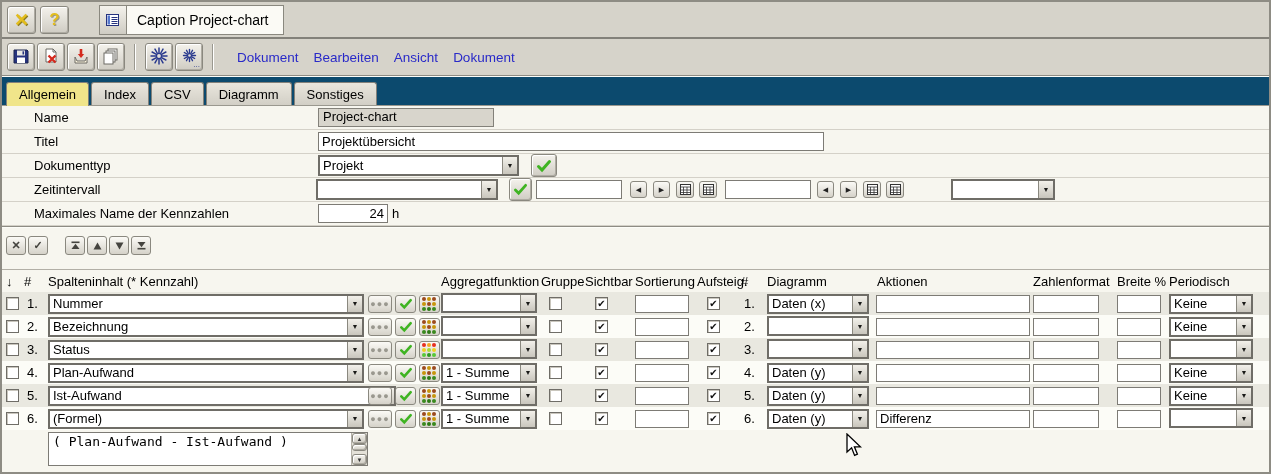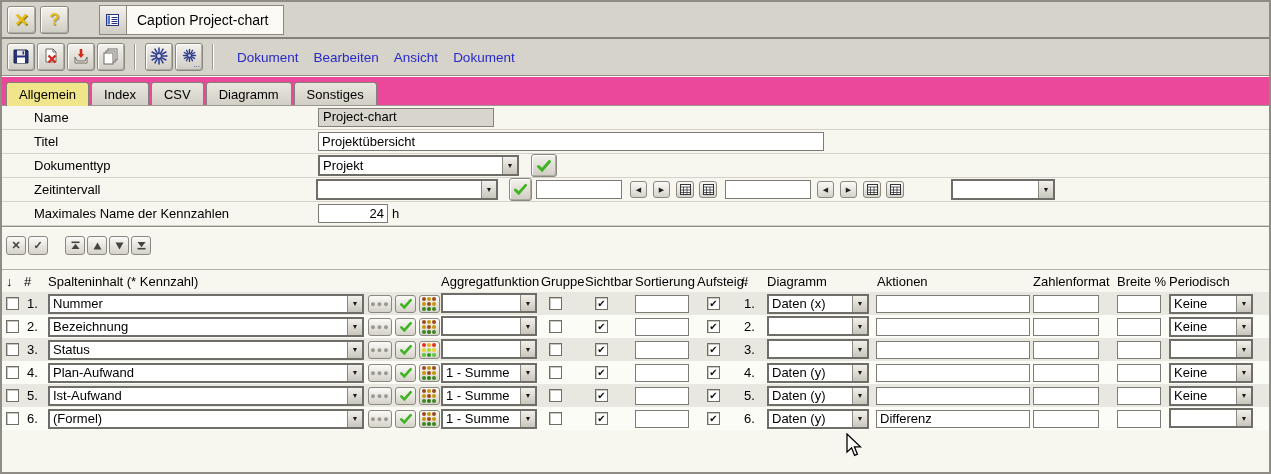--- a/index.html
+++ b/index.html
@@ -22,21 +22,21 @@
   
   .toolbar { height:36px; background:#d6d3ca; display:flex; align-items:center; padding:0 5px; }
   .tool-btn { width:28px; height:28px; display:flex; align-items:center; justify-content:center; margin-right:2px; position:relative; }
   .tool-sep { width:2px; height:26px; border-left:1px solid #9a988f; border-right:1px solid #ffffff; margin:0 9px 0 7px; }
   .menu { display:flex; margin-left:14px; }
   .menu-item { color:#2929c8; font-size:13.5px; margin-right:15px; white-space:nowrap; }
   .burst-dots { position:absolute; right:2px; bottom:1px; font-size:8px; color:#2a3a8e; letter-spacing:0; line-height:1; }
   .groove { height:2px; border-top:1px solid #8e8c84; border-bottom:1px solid #fdfdf8; }
 
   
-  .tabbar { display:flex; align-items:flex-end; padding:5px 0 0 4px; height:29px; border-bottom:1px solid #9a988f; background:#ec4899; }
+  .tabbar { display:flex; align-items:flex-end; padding:5px 0 0 4px; height:29px; border-bottom:1px solid #9a988f; background:#0c4a6e; }
   .tab { height:23px; padding:0 12px; margin-right:2px; display:flex; align-items:center;
          background:linear-gradient(#e9e6dd,#d2cfc6); border:1px solid #83817a; border-bottom:none;
          border-radius:3px 3px 0 0; white-space:nowrap; }
   .tab.active { background:#f0e58a; height:24px; margin-bottom:-1px; }
 
   
   .form-row { height:24px; display:flex; align-items:center; border-bottom:1px solid #d4d1c8; padding-left:8px; background:#f7f6ef; }
   .form-label { width:284px; white-space:nowrap;margin-left:24px; }
   .field-gray { width:176px; height:19px; background:#d8d5cc; border:1px solid #83817a; padding:0 4px; line-height:16px; overflow:hidden; white-space:nowrap; }
   .tinput { height:19px; background:#fff; border:1px solid #7d7b75; padding:0 3px; font:13px "Liberation Sans",sans-serif; }
@@ -592,21 +592,21 @@
         <div><span class="combo row-combo" style="width:84px">
           <span class="combo-text">Keine</span>
           <span class="combo-arrow">▼</span>
         </span></div>
       </div>
       <div class="trow odd">
         <div class="cell-left">
           <span class="cb"></span>
         </div>
         <div class="num-cell">5.</div>
-        <div><span class="combo row-combo" style="width:316px">
+        <div><span class="combo row-combo" style="width:348px">
           <span class="combo-text">Ist-Aufwand</span>
           <span class="combo-arrow">▼</span>
         </span></div>
         <div class="cell-center">
           <span class="dots-btn">●●●</span>
         </div>
         <div class="cell-center">
           <span class="row-iconbtn">
           <svg width="14" height="12" viewBox="0 0 16 14">
             <path d="M2.5 7.5 L6 11 L13.5 2.5" stroke="#3fb422" stroke-width="3" fill="none" stroke-linecap="round"></path>
@@ -710,18 +710,27 @@
         </span></div>
         <div style="padding-left:3px"><input class="tinput" style="width: 154px; height: 18px;" value="Differenz"></div>
         <div><input class="tinput" style="width: 66px; height: 18px;"></div>
         <div><input class="tinput" style="width: 44px; height: 18px;"></div>
         <div><span class="combo row-combo" style="width:84px">
           <span class="combo-text"></span>
           <span class="combo-arrow">▼</span>
         </span></div>
       </div>
 
+    <div class="formula-wrap">
+      <div class="formula-text">( Plan-Aufwand - Ist-Aufwand )</div>
+      <div class="formula-scroll">
+        <span class="fs-btn raised">▲</span>
+        <span class="fs-thumb raised"></span>
+        <span class="fs-track"></span>
+        <span class="fs-btn raised">▼</span>
+      </div>
+    </div>
   </div>
 
   <svg class="cursor" width="18" height="26" viewBox="0 0 18 26">
     <path d="M2 1 L2 19 L6.6 14.8 L9.6 22.4 L12.4 21.2 L9.4 13.8 L15.4 13.8 Z" fill="#ffffff" stroke="#000000" stroke-width="1.3"></path>
   </svg>
 </div>
 
 </body></html>

